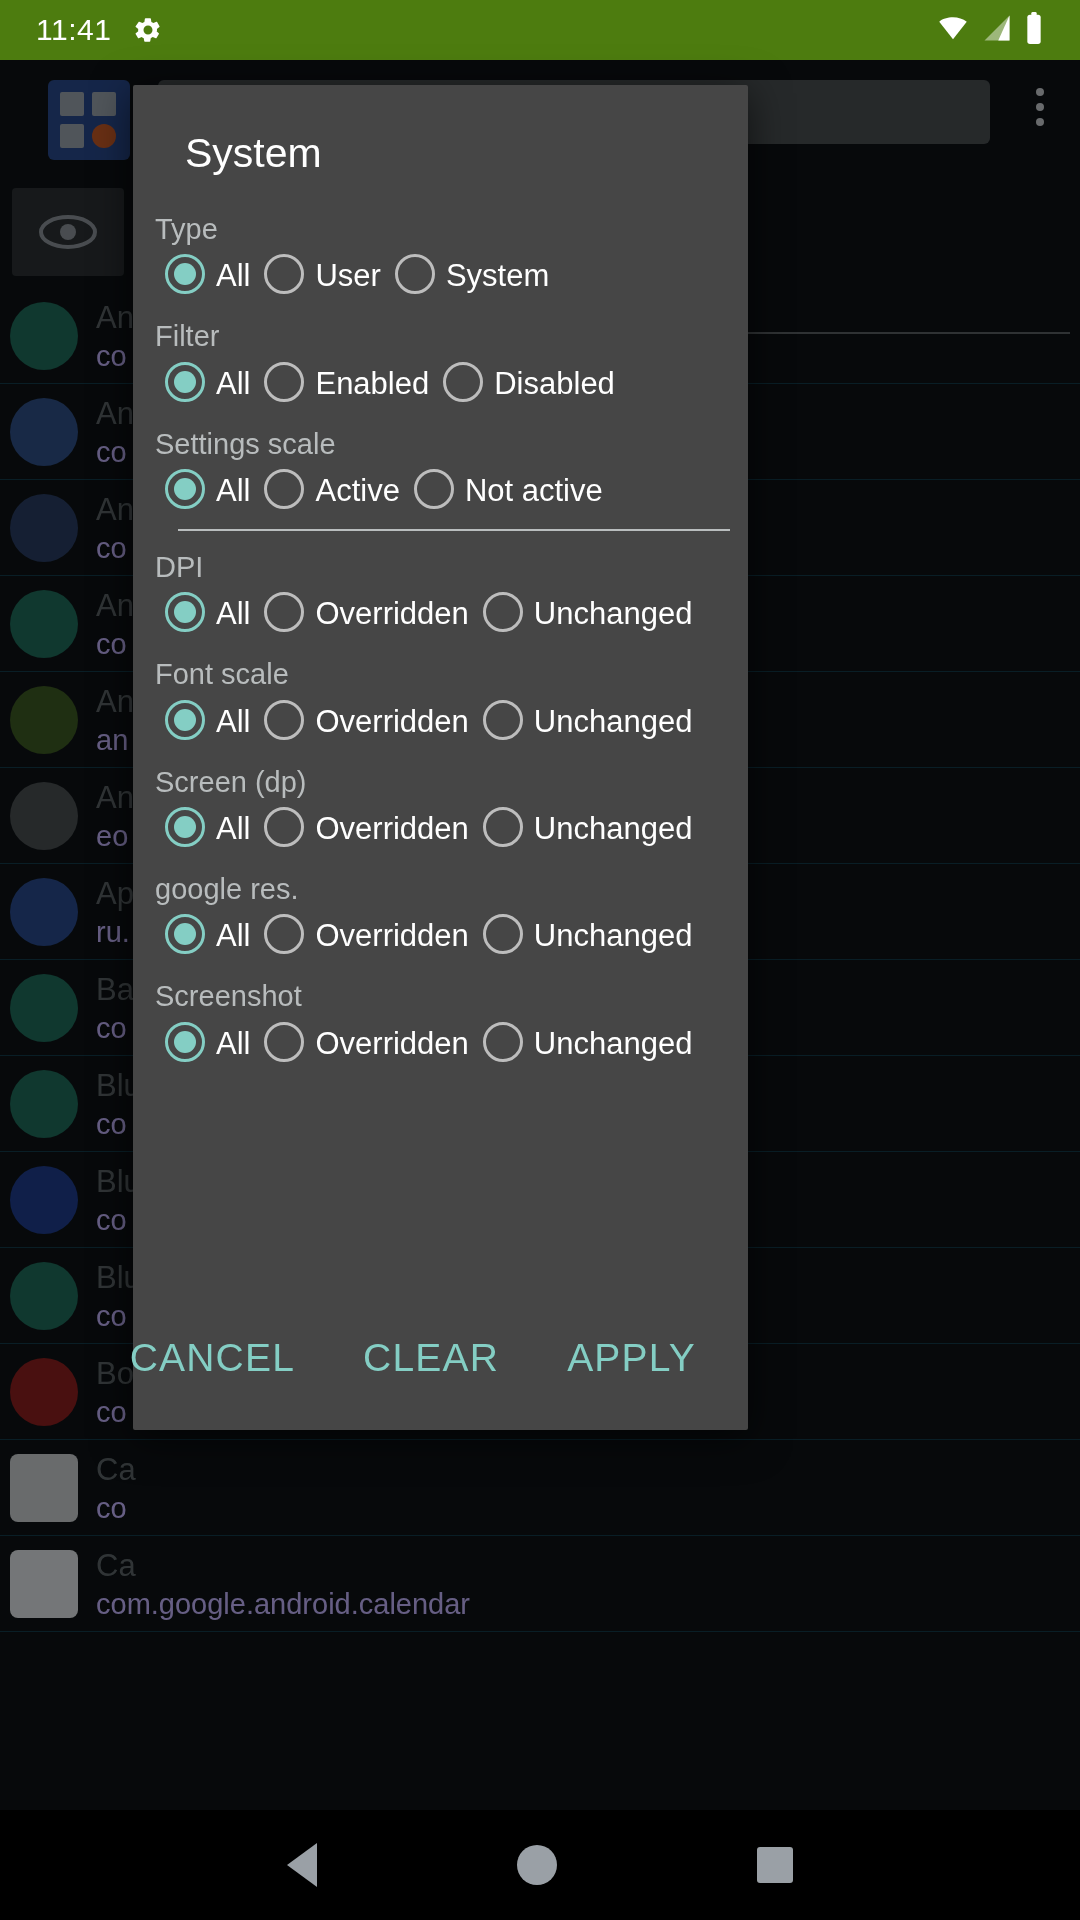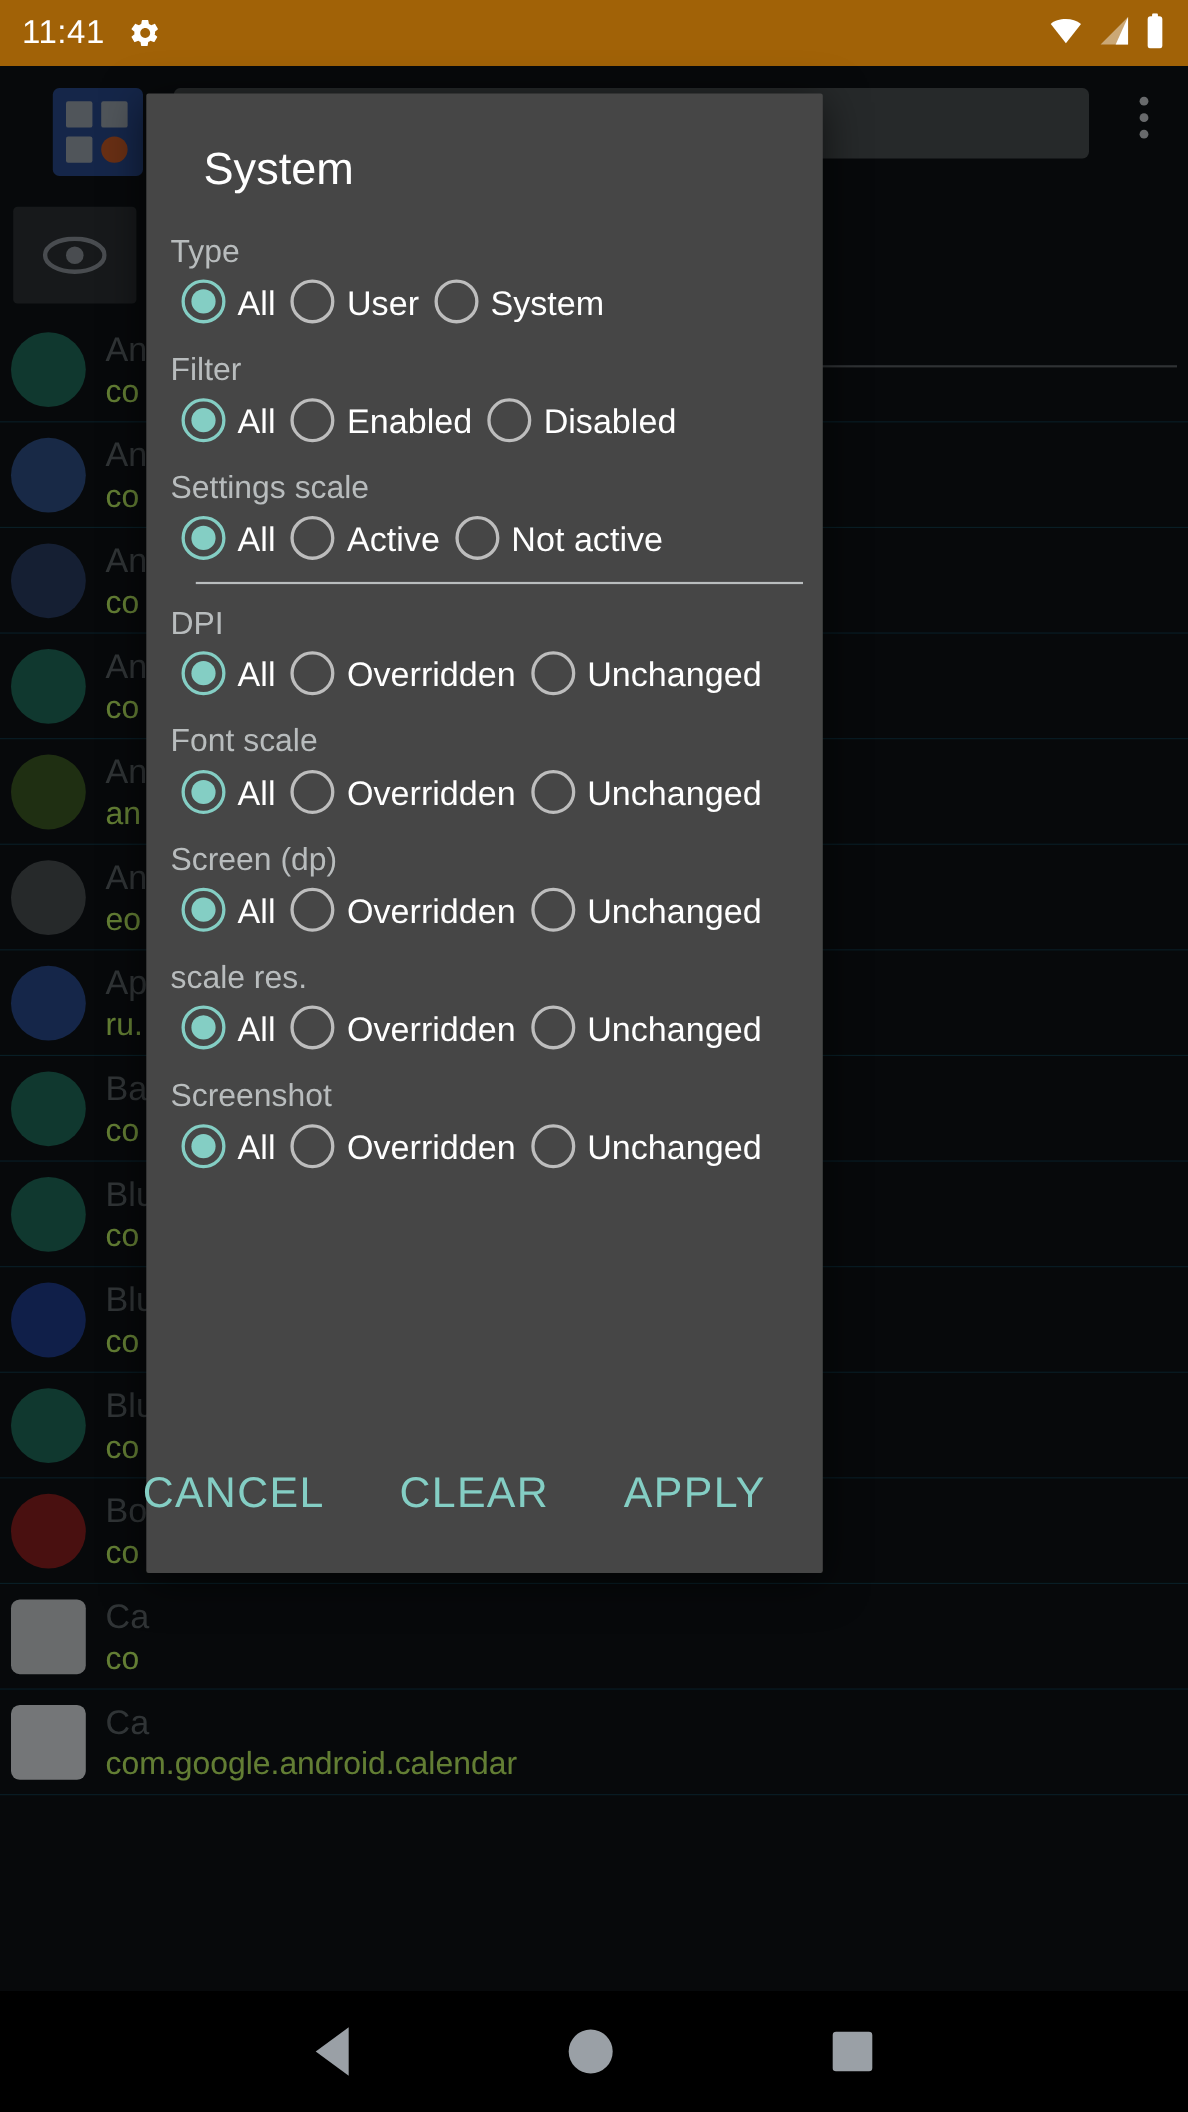--- a/index.html
+++ b/index.html
@@ -7,23 +7,23 @@
     width: 1080px; height: 1920px;
     background: #0d1114;
     font-family: "Liberation Sans", sans-serif;
     overflow: hidden;
   }
   #screen { position: relative; width: 1080px; height: 1920px; overflow: hidden; }
 
   
   .statusbar {
     position: absolute; top: 0; left: 0; width: 1080px; height: 60px;
-    background: #a16207; color: #fff;
+    background: #4d7c0f; color: #fff;
     display: flex; align-items: center;
-    padding: 0 20px;
+    padding: 0 36px;
   }
   .sb-clock { font-size: 30px; letter-spacing: .5px; }
   .sb-gear { margin-left: 22px; display: inline-flex; }
   .sb-right { margin-left: auto; display: flex; align-items: center; gap: 10px; }
 
   
   .bg { position: absolute; top: 60px; left: 0; width: 1080px; height: 1790px; background: #0e1316; }
   .bg-toolbar { position: relative; height: 105px; }
   .bg-applogo {
     position: absolute; left: 48px; top: 20px; width: 82px; height: 80px;
@@ -51,21 +51,21 @@
 
   .bg-list { position: absolute; top: 228px; left: 0; width: 1080px; }
   .bg-row { position: relative; height: 96px; border-bottom: 1px solid #123a4a; }
   .bg-icon {
     position: absolute; left: 10px; top: 14px; width: 68px; height: 68px;
     border-radius: 50%; overflow: hidden;
     display: flex; align-items: center; justify-content: center;
   }
   .bg-icon.sq { border-radius: 8px; }
   .bg-name { position: absolute; left: 96px; top: 12px; font-size: 31px; color: #5d6569; white-space: nowrap; }
-  .bg-pkg  { position: absolute; left: 96px; top: 52px; font-size: 29px; color: #bef264; white-space: nowrap; }
+  .bg-pkg  { position: absolute; left: 96px; top: 52px; font-size: 29px; color: #c4b5fd; white-space: nowrap; }
 
   
   .scrim { position: absolute; inset: 0; background: rgba(0,0,0,0.48); }
 
   
   .dialog {
     position: absolute; left: 133px; top: 85px; width: 615px; height: 1345px;
     background: #464646;
     box-shadow: 0 8px 40px rgba(0,0,0,.6);
     border-radius: 2px;
@@ -359,21 +359,21 @@
               <span class="opt-label">Overridden</span>
             </div>
             <div class="opt">
               <span class="radio"></span>
               <span class="opt-label">Unchanged</span>
             </div>
           </div>
         </div>
         <div class="group-spacer"></div>
         <div class="group">
-          <div class="group-label">scale res.</div>
+          <div class="group-label">google res.</div>
           <div class="options">
             <div class="opt">
               <span class="radio checked"></span>
               <span class="opt-label">All</span>
             </div>
             <div class="opt">
               <span class="radio"></span>
               <span class="opt-label">Overridden</span>
             </div>
             <div class="opt">

